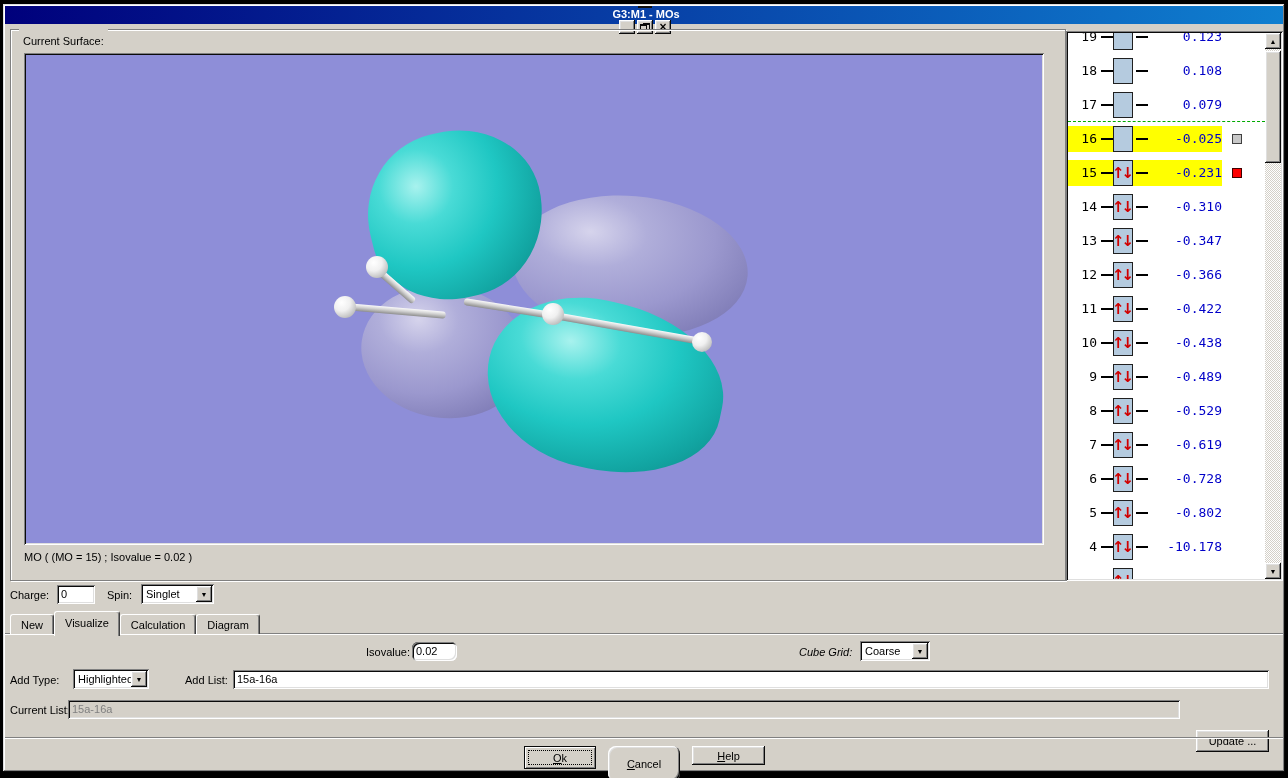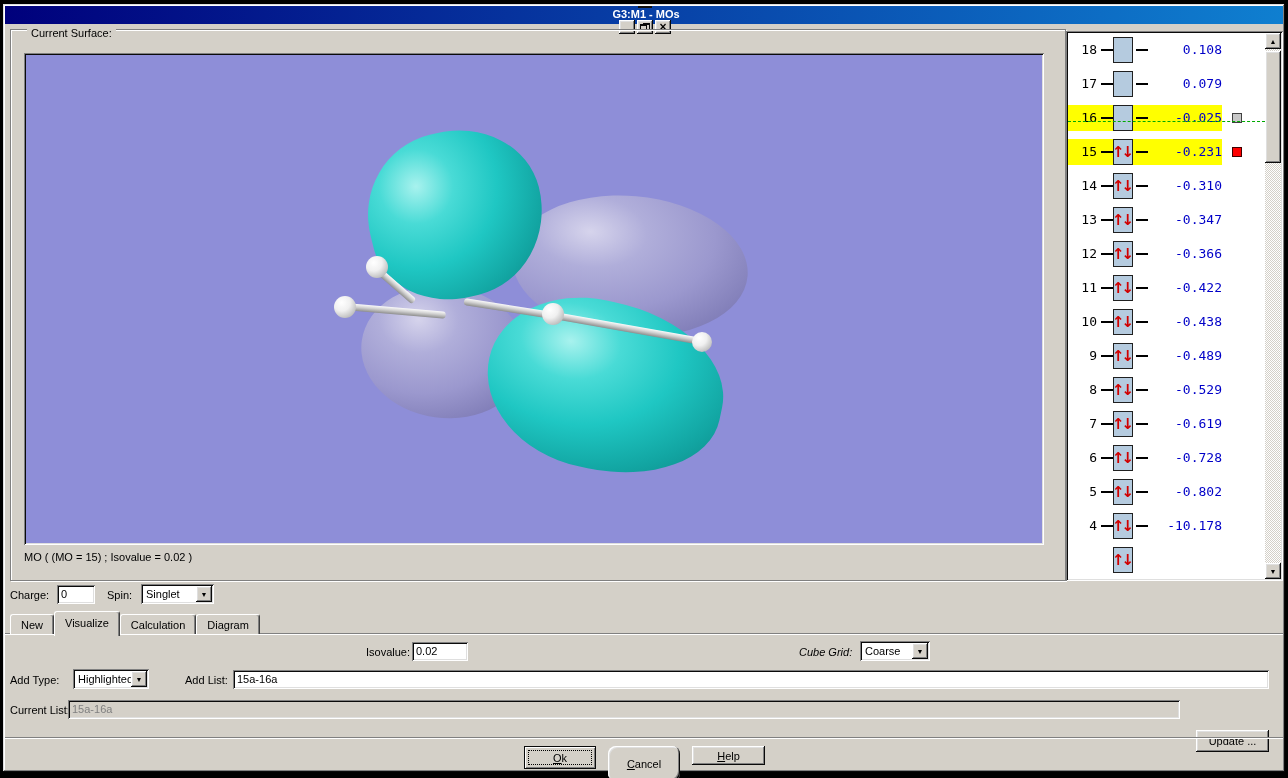--- a/index.html
+++ b/index.html
@@ -19,21 +19,21 @@
   .tbbtn{position:relative;width:16px;height:14px;margin-left:2px;background:#d4d0c8;border:none;padding:0;cursor:default;
     box-shadow:inset -1px -1px 0 #0a0a0a,inset 1px 1px 0 #ffffff,inset -2px -2px 0 #808080,inset 2px 2px 0 #dfdfdf;}
   .g-min{position:absolute;left:3px;bottom:3px;width:6px;height:2px;background:#0a0a0a;}
   .g-rest{position:absolute;left:3px;top:3px;width:10px;height:8px;}
   .g-rest::before{content:'';position:absolute;right:0;top:0;width:5px;height:4px;border:1px solid #0a0a0a;border-top-width:2px;}
   .g-rest::after{content:'';position:absolute;left:0;bottom:0;width:5px;height:4px;border:1px solid #0a0a0a;border-top-width:2px;background:#d4d0c8;}
   .g-close{font-size:12px;font-weight:bold;line-height:12px;display:block;}
   
   .groupbox{position:absolute;left:7px;top:25px;width:1056px;height:552px;border:1px solid #808080;box-sizing:border-box;
     box-shadow:inset 1px 1px 0 #ffffff,1px 1px 0 #ffffff;}
-  .group-label{position:absolute;left:16px;top:-6px;background:#d4d0c8;padding:4px 4px;line-height:11px;}
+  .group-label{position:absolute;left:8px;top:-6px;background:#d4d0c8;padding:12px 4px;line-height:11px;}
   .viewport{position:absolute;left:13px;top:23px;width:1020px;height:492px;background:var(--viewport-bg,#8e8ed8);overflow:hidden;}
   .caption{position:absolute;left:13px;top:521px;white-space:nowrap;}
   
   .lobe{position:absolute;border-radius:50%;}
   .lobe.teal{background:radial-gradient(ellipse at 32% 28%,#a8f2ee 0%,#49dbd6 22%,var(--lobe-positive,#1fc7c3) 48%,#12a5a2 75%,#0c8280 100%);}
   .lobe.purple{background:radial-gradient(ellipse at 32% 28%,#d6d4ec 0%,#b0aeda 25%,var(--lobe-negative,#9b98ce) 55%,#817eb8 80%,#6d6aa4 100%);}
   .bond{position:absolute;height:7px;border-radius:3px;background:linear-gradient(#fafafa,#d0d0d0 45%,#8e8e8e);transform-origin:left center;}
   .atom{position:absolute;border-radius:50%;background:radial-gradient(circle at 35% 30%,#ffffff 0%,#f0f0f0 40%,#c0c0c0 75%,#909090 100%);}
   
   .mo-panel{position:absolute;left:1063px;top:27px;width:217px;height:550px;background:#fff;}
@@ -125,20 +125,27 @@
         <div class="atom" style="left:310px;top:243px;width:22px;height:22px;"></div>
         <div class="atom" style="left:518px;top:250px;width:22px;height:22px;"></div>
         <div class="atom" style="left:668px;top:279px;width:20px;height:20px;"></div>
       </div>
       <div class="caption">MO ( (MO = 15) ; Isovalue = 0.02 )</div>
     </div>
 
     <div class="mo-panel sunken">
       <div class="mo-rows" id="mo-rows">
         <div class="homo-lumo-line"></div>
+      <div class="mo-row" style="margin-top: -13px;">
+            <span class="mo-num">19</span>
+            <span class="tick t1"></span>
+            <span class="mo-box"></span>
+            <span class="tick t2"></span>
+            <span class="mo-energy">0.123</span>
+          </div>
           <div class="mo-row">
             <span class="mo-num">18</span>
             <span class="tick t1"></span>
             <span class="mo-box"></span>
             <span class="tick t2"></span>
             <span class="mo-energy">0.108</span>
           </div>
           <div class="mo-row">
             <span class="mo-num">17</span>
             <span class="tick t1"></span>
@@ -311,21 +318,21 @@
 
     <div class="tabs" id="tabs">
         <div class="tab">New</div>
         <div class="tab active">Visualize</div>
         <div class="tab">Calculation</div>
         <div class="tab">Diagram</div>
       </div>
     <div class="tabline"></div>
 
     <span class="lbl" style="left:363px;top:642px;">Isovalue:</span>
-    <div class="field sunken" style="left:409px;top:638px;width:56px;height:19px;">
+    <div class="field sunken" style="left:409px;top:638px;width:45px;height:19px;border-radius:6px;">
         <span>0.02</span>
       </div>
     <span class="lbl" style="left:796px;top:642px;font-style:italic;">Cube Grid:</span>
     <div class="dropdown sunken" style="left:857px;top:637px;width:70px;height:20px;">
       <span class="dd-text">Coarse</span>
       <span class="dd-btn">
           <span class="dd-arrow">▼</span>
         </span>
     </div>
 

